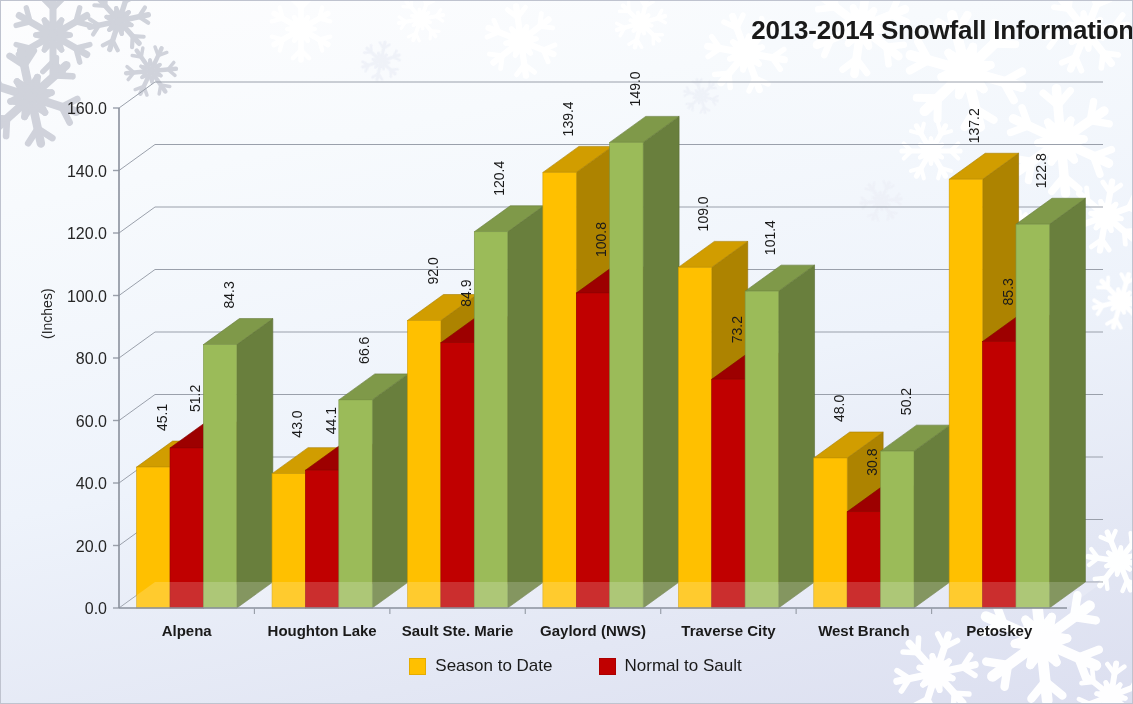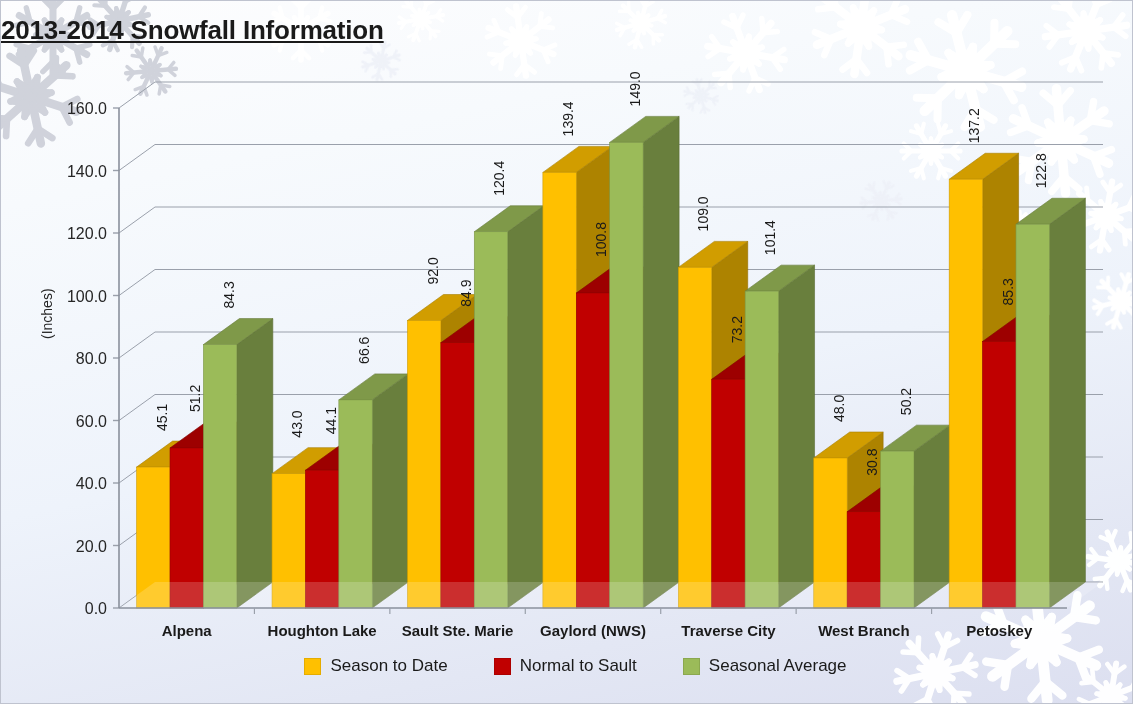--- a/index.html
+++ b/index.html
@@ -12,22 +12,22 @@
     position:relative;width:1133px;height:704px;
     background:linear-gradient(168deg,#fdfdfe 0%,#f7fafd 22%,#eef3fb 55%,#e3e7f4 82%,#dcdff0 100%);
     overflow:hidden;
     border:1px solid #bfc3cf;
     box-sizing:border-box;
   }
   
   .flakes{position:absolute;left:0;top:0;width:1133px;height:704px;pointer-events:none;}
   
   #chart-title{
-    position:absolute;left:0;top:14px;width:1133px;text-align:left;
-    font-size:26px;font-weight:bold;color:#1a1a1a;letter-spacing:-0.2px;text-decoration:underline;
+    position:absolute;left:0;top:14px;width:1133px;text-align:right;
+    font-size:26px;font-weight:bold;color:#1a1a1a;letter-spacing:-0.2px;
   }
   
   #y-axis-title{
     position:absolute;left:38px;top:338px;
     font-size:14px;color:#262626;
     transform:rotate(-90deg);transform-origin:left top;
     white-space:nowrap;
   }
   
   #plot{position:absolute;left:0;top:0;}
@@ -294,19 +294,15 @@
 
   <div id="legend">
       <div class="legend-item">
         <span class="legend-swatch" style="background: rgb(255, 192, 0);"></span>
         <span class="legend-label">Season to Date</span>
       </div>
       <div class="legend-item">
         <span class="legend-swatch" style="background: rgb(192, 0, 0);"></span>
         <span class="legend-label">Normal to Sault</span>
       </div>
-      <div class="legend-item">
-        <span class="legend-swatch" style="background: rgb(155, 187, 89);"></span>
-        <span class="legend-label">Seasonal Average</span>
-      </div>
     </div>
 
 </div>
 
 </body></html>

